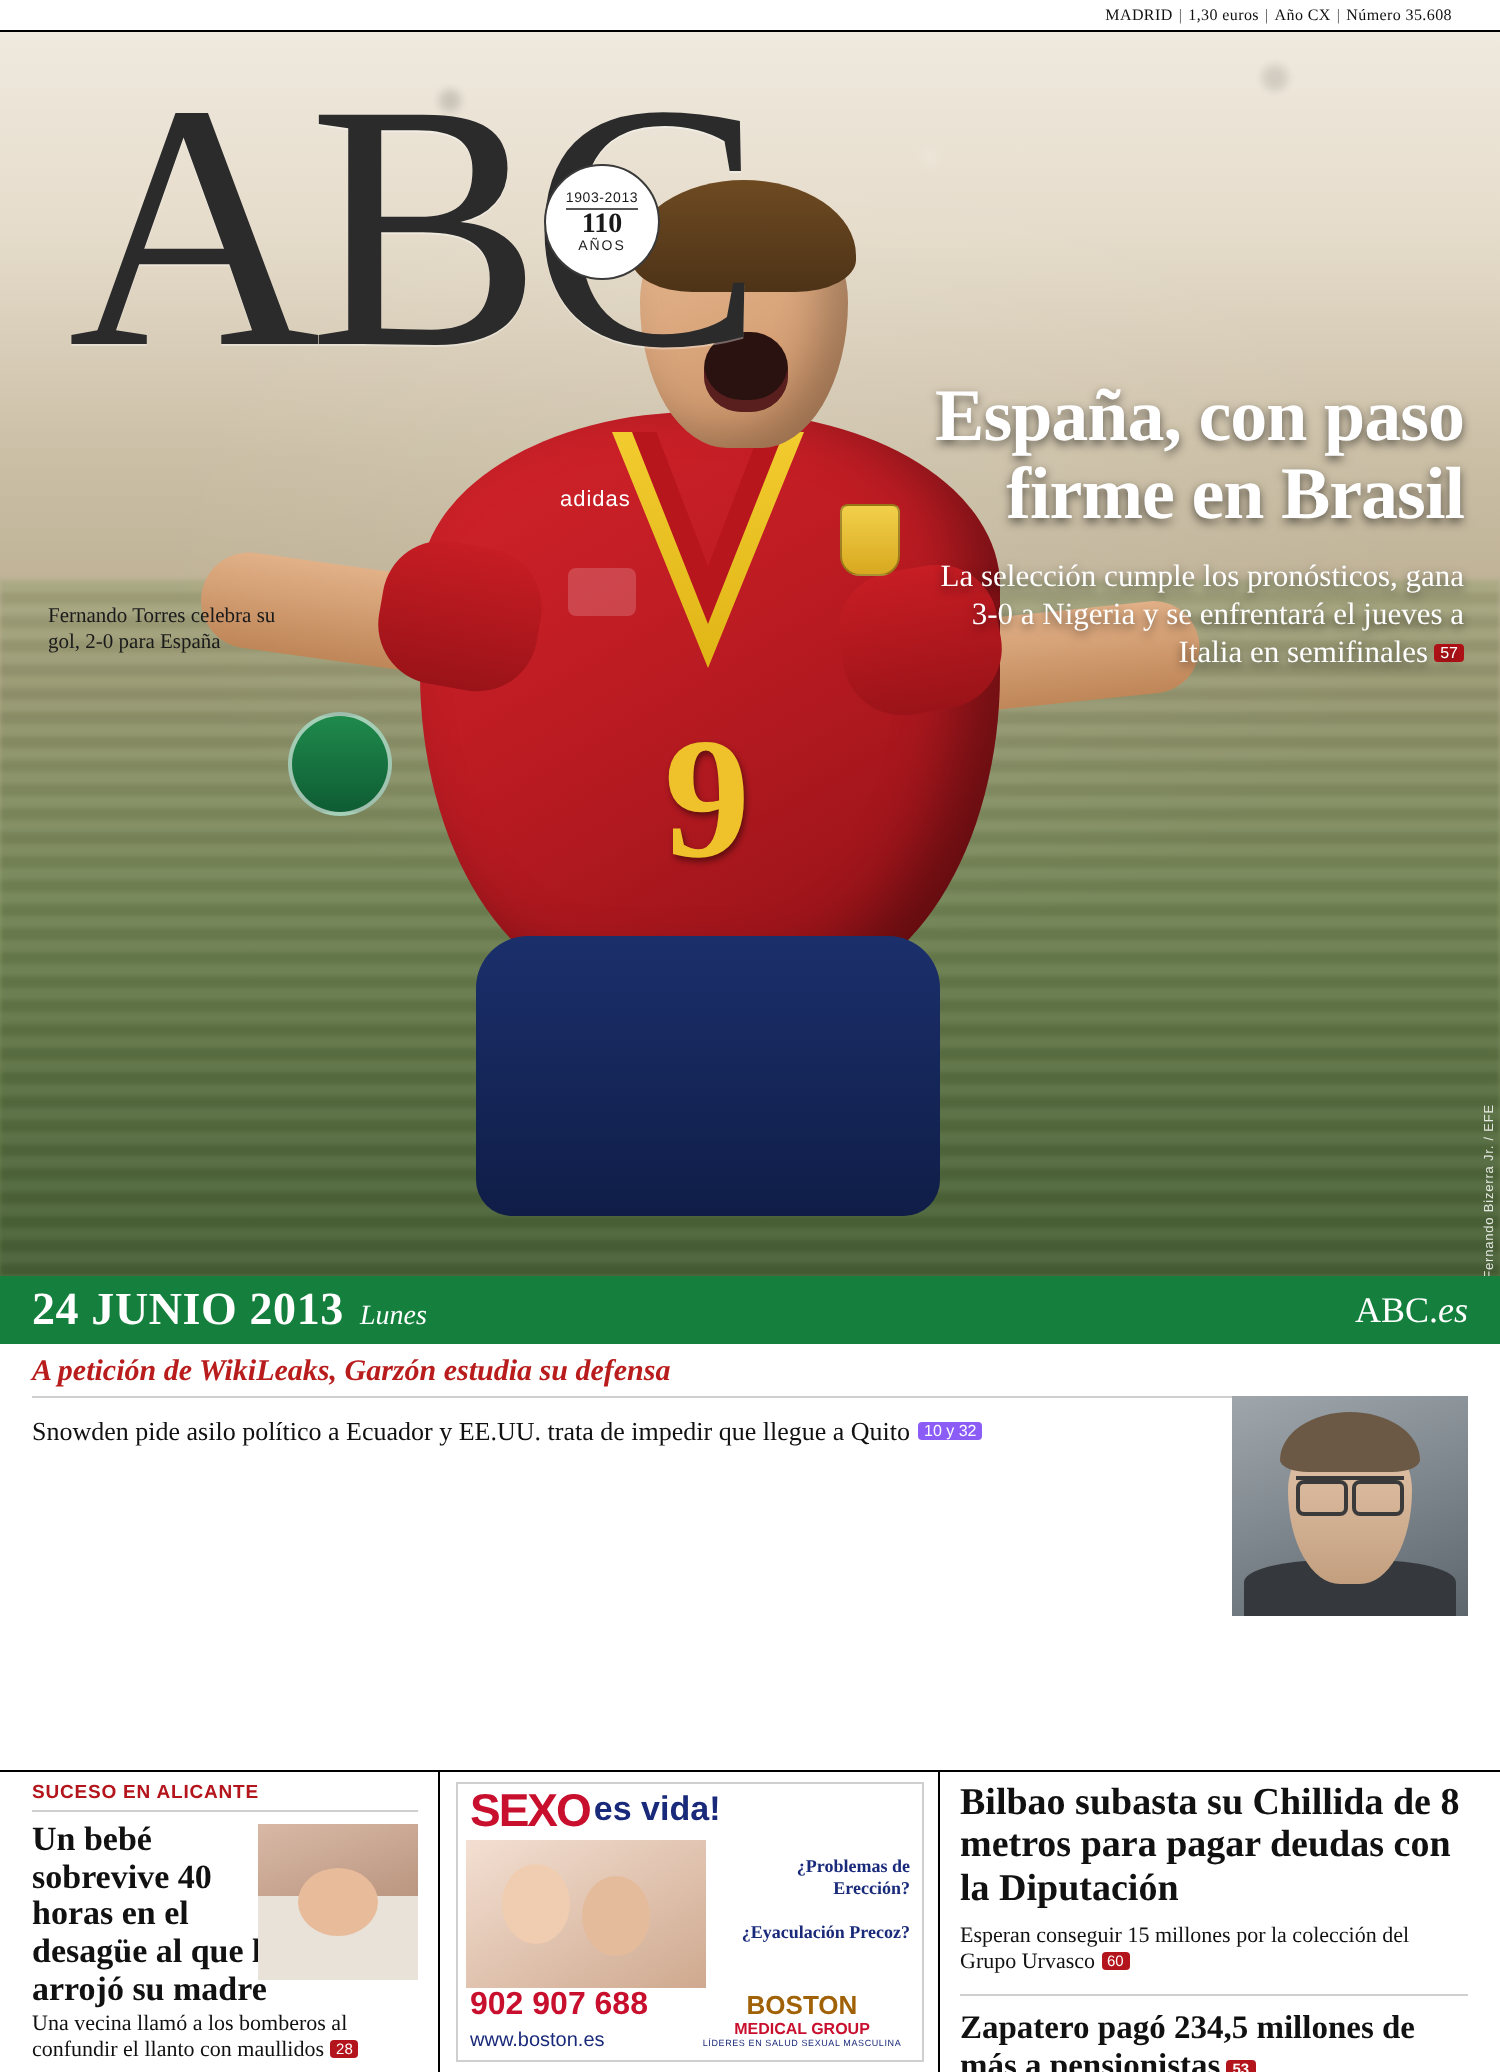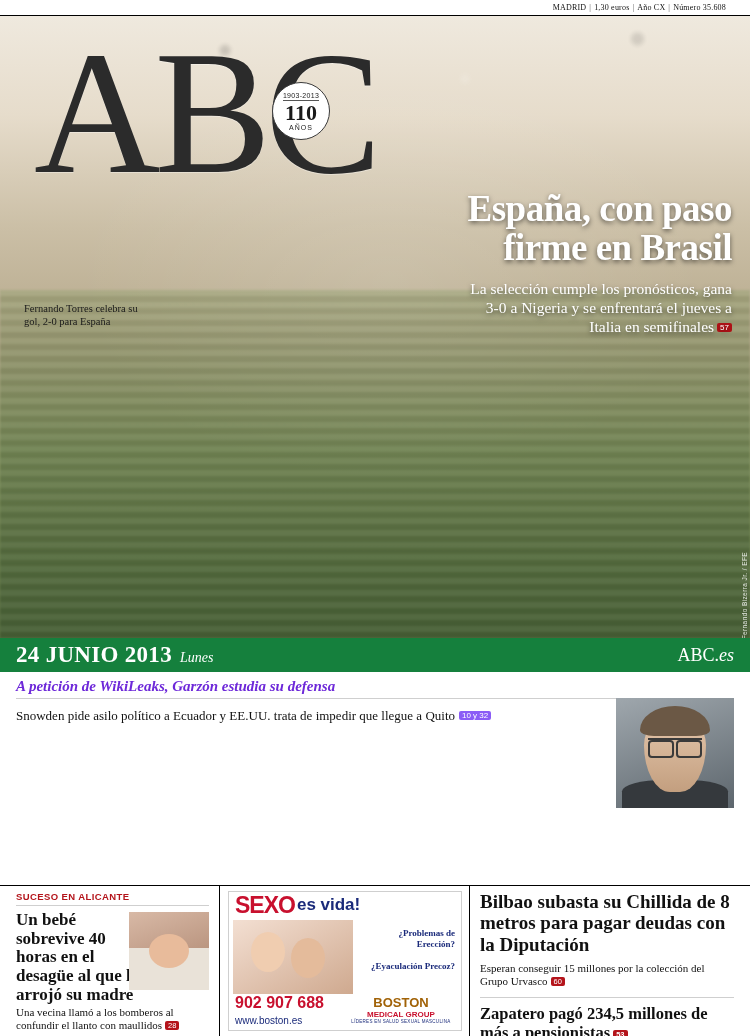--- a/index.html
+++ b/index.html
@@ -78,21 +78,21 @@
     width:58px; height:58px;
     border-radius:50%;
     background:#ffffff;
     border:1px solid #3a3a3a;
     text-align:center;
     color:#1a1a1a;
     display:flex; flex-direction:column; align-items:center; justify-content:center;
     font-family:"Liberation Sans", sans-serif;
   }
   .anniv .years-range { font-size:7px; letter-spacing:.3px; border-bottom:1px solid #555; padding-bottom:1px; }
-  .anniv .num { font-size:22px; font-weight:bold; font-family:"Liberation Serif",serif; line-height:1; margin-top:1px;}
+  .anniv .num { font-size:14px; font-weight:bold; font-family:"Liberation Serif",serif; line-height:1; margin-top:1px;}
   .anniv .word { font-size:7px; letter-spacing:1px; }
 
   
   .player { position:absolute; left:120px; top:40px; width:470px; height:590px; }
   .player .shirt {
     position:absolute; left:90px; top:150px; width:290px; height:290px;
     background:linear-gradient(150deg,#d4232b 0%, #bb1b22 45%, #8d1116 100%);
     border-radius:48% 48% 35% 35% / 30% 30% 55% 55%;
     box-shadow:inset -18px -10px 30px rgba(0,0,0,.35);
   }
@@ -220,21 +220,21 @@
   .datebar .date {
     font-family:"Liberation Serif",serif; font-size:23px; font-weight:bold; letter-spacing:.3px;
   }
   .datebar .day { font-size:14px; font-style:italic; font-weight:normal; margin-left:8px;}
   .datebar .web { font-family:"Liberation Serif",serif; font-size:18px; }
   .datebar .web i { font-style:italic; }
 
   
   .mainstory { position:relative; padding:6px 16px 0 16px; height:214px; border-bottom:1px solid #000; }
   .kicker {
-    color:#6d28d9;
+    color:#b91c1c;
     font-family:"Liberation Serif",serif;
     font-size:15px; font-style:italic; font-weight:bold;
     padding-bottom:3px;
     border-bottom:1px solid #cfcfcf;
     width:100%;
   }
   .main-head {
     margin-top:7px;
     width:540px;
     font-family:"Liberation Serif",serif;
@@ -377,20 +377,38 @@
     <span class="sep">|</span>
     <span>Año CX</span>
     <span class="sep">|</span>
     <span>Número 35.608</span>
   </div>
 
   <div class="hero">
     <div class="bg"></div>
     <div class="crowd"></div>
 
+    <div class="player">
+      <div class="armL"></div>
+      <div class="armR"></div>
+      <div class="shirt"></div>
+      <div class="sleeveL"></div>
+      <div class="sleeveR"></div>
+      <div class="vneck"></div>
+      <div class="vneck-inner"></div>
+      <div class="brand">adidas</div>
+      <div class="fifa"></div>
+      <div class="badge"></div>
+      <div class="number">9</div>
+      <div class="shorts"></div>
+      <div class="head"></div>
+      <div class="hair"></div>
+      <div class="mouth"></div>
+      <div class="confed"></div>
+    </div>
 
     <div class="masthead">ABC</div>
 
     <div class="anniv">
       <span class="years-range">1903-2013</span>
       <span class="num">110</span>
       <span class="word">AÑOS</span>
     </div>
 
     <div class="photo-caption">Fernando Torres celebra su gol, 2-0 para España</div>

